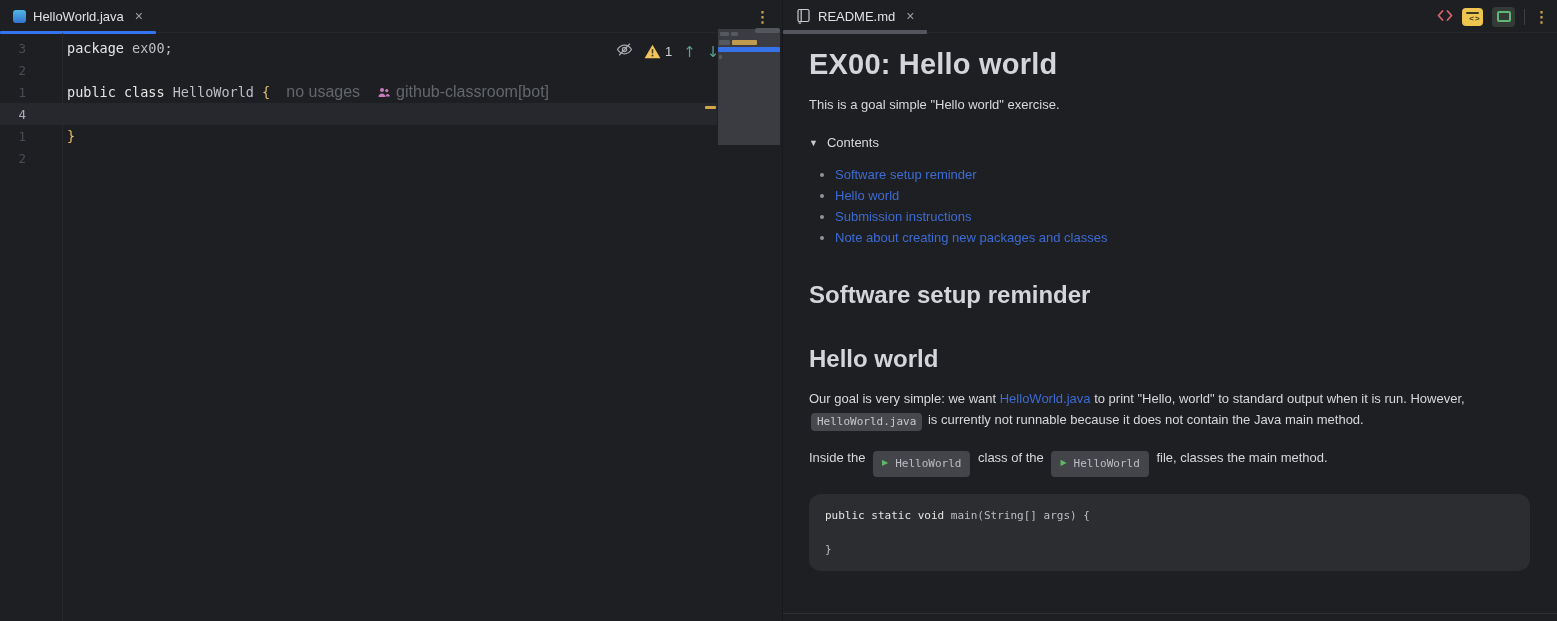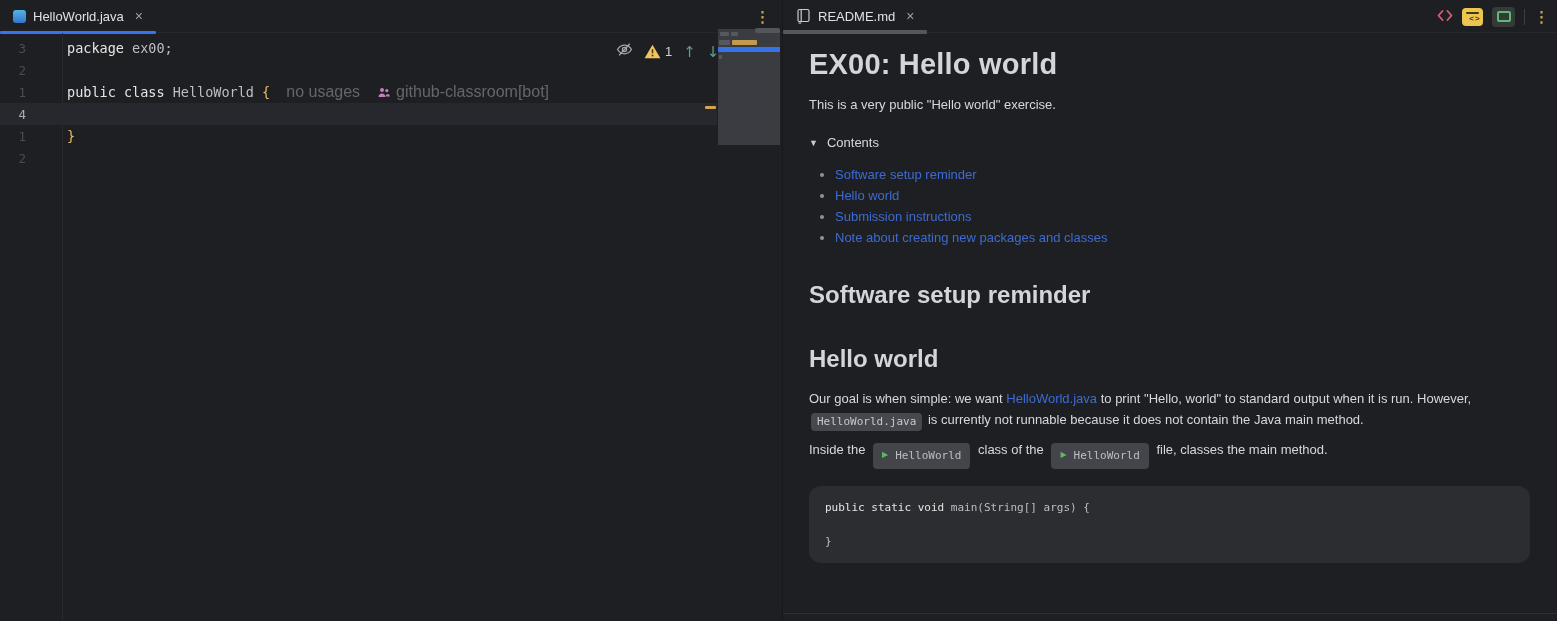--- a/index.html
+++ b/index.html
@@ -196,40 +196,40 @@
           <span class="inner"></span>
         </span>
         <span class="vsep"></span>
         <span class="kebab" style="position:static">⋮</span>
       </div>
     </div>
 
     <div class="md-content">
       <h1>EX00: Hello world</h1>
 
-      <p class="p intro">This is a very public "Hello world" exercise.</p>
+      <p class="p intro">This is a goal simple "Hello world" exercise.</p>
 
       <div class="contents-toggle">
         <span class="tri">▼</span>
         <span>Contents</span>
       </div>
 
       <ul class="toc">
         <li><a class="mdlink">Software setup reminder</a></li>
         <li><a class="mdlink">Hello world</a></li>
         <li><a class="mdlink">Submission instructions</a></li>
         <li><a class="mdlink">Note about creating new packages and classes</a></li>
       </ul>
 
       <h2>Software setup reminder</h2>
 
       <h2>Hello world</h2>
-      <p class="p"><span>Our goal is when simple: we want </span><a class="mdlink">HelloWorld.java</a><span> to print "Hello, world" to standard output when it is run. However, </span><span class="inline-code">HelloWorld.java</span><span> is currently not runnable because it does not contain the Java main method.</span></p>
-
-      <p class="p" style="margin-top:8px"><span>Inside the </span><span class="chip">
+      <p class="p"><span>Our goal is very simple: we want </span><a class="mdlink">HelloWorld.java</a><span> to print "Hello, world" to standard output when it is run. However, </span><span class="inline-code">HelloWorld.java</span><span> is currently not runnable because it does not contain the Java main method.</span></p>
+
+      <p class="p" style="margin-top:16px"><span>Inside the </span><span class="chip">
             <span class="play">▶</span>
             <span class="chip-text">HelloWorld</span>
           </span><span> class of the </span><span class="chip">
             <span class="play">▶</span>
             <span class="chip-text">HelloWorld</span>
           </span><span> file, classes the main method.</span></p>
 
       <div class="codeblock">
         <div class="cb-line"><span class="kw">public static void</span><span> main(String[] args) {</span></div>
         <div class="cb-line"><span></span></div>

